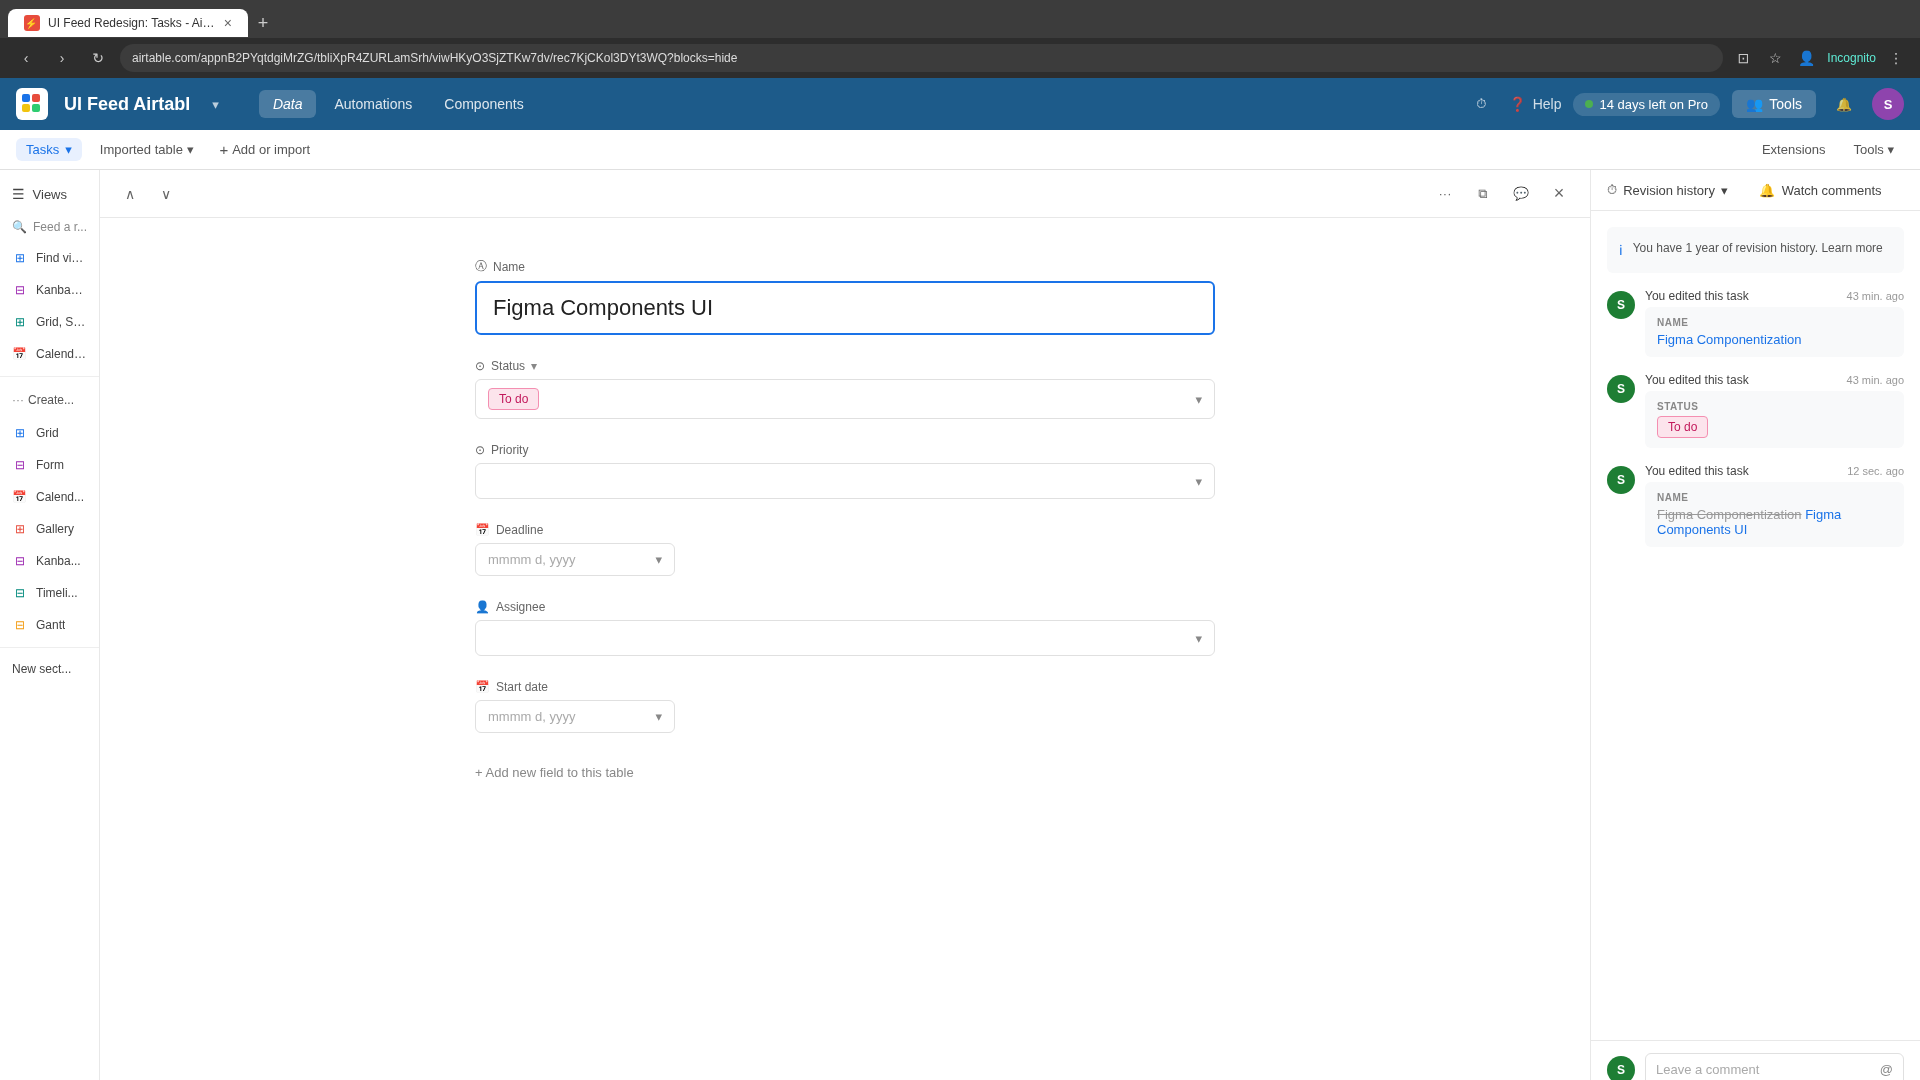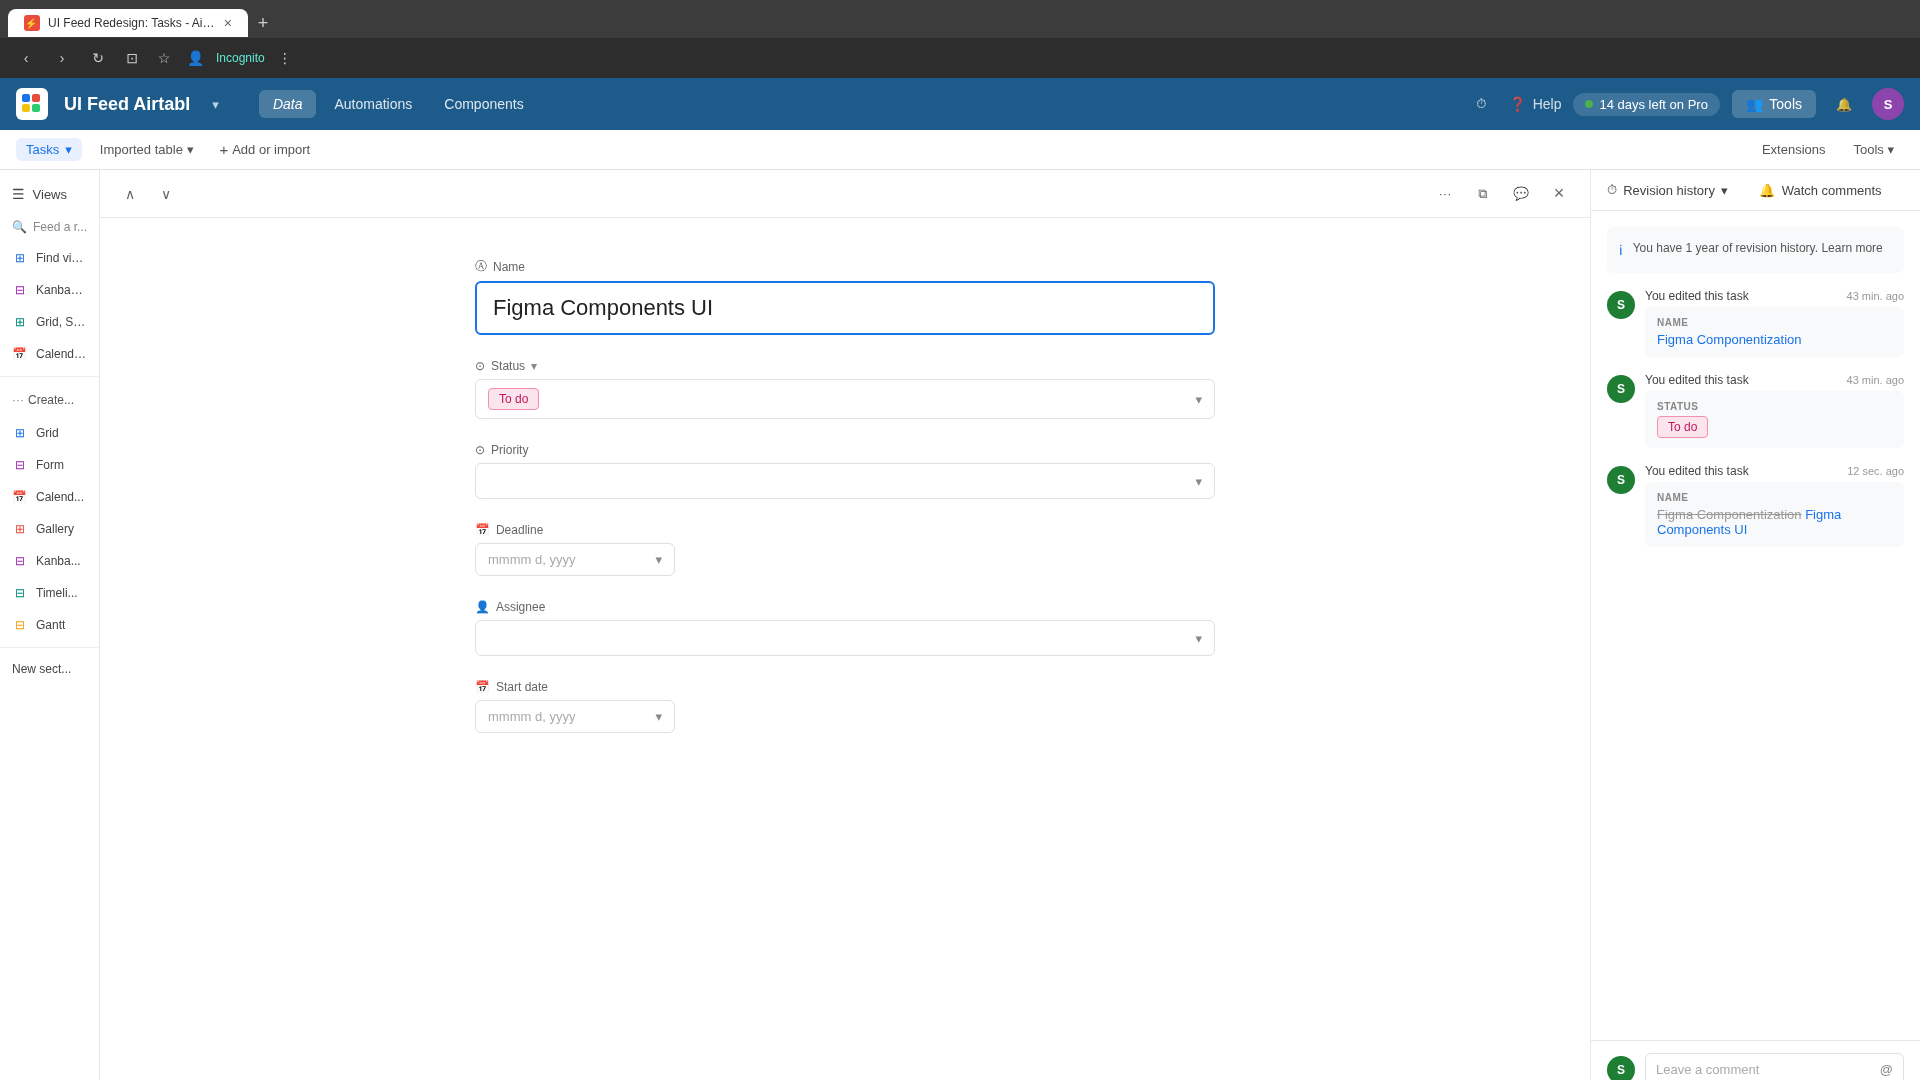--- a/index.html
+++ b/index.html
@@ -115,20 +115,23 @@
       <div class="tab-favicon"></div>
       <span class="tab-title">UI Feed Redesign: Tasks - Airtabl...</span>
       <span class="tab-close">×</span>
     </div>
     <div class="browser-tab-new">+</div>
   </div>
   <div class="browser-nav">
     <div class="nav-btn">‹</div>
     <div class="nav-btn">›</div>
     <div class="nav-btn">↻</div>
+    <div class="address-bar">
+      <span>airtable.com/appnB2PYqtdgiMrZG/tbliXpR4ZURLamSrh/viwHKyO3SjZTKw7dv/rec7KjCKol3DYt3WQ?blocks=hide</span>
+    </div>
     <div class="nav-right">
       <div class="nav-icon">⊡</div>
       <div class="nav-icon">☆</div>
       <div class="nav-icon">👤</div>
       <span style="color:#5eead4;font-size:12px;">Incognito</span>
       <div class="nav-icon">⋮</div>
     </div>
   </div>
 </div>
 
@@ -332,20 +335,23 @@
           <div class="field-label">
             <span>📅</span>
             <span>Start date</span>
           </div>
           <div class="date-field">
             <span class="date-placeholder">mmmm d, yyyy</span>
             <span style="color:#888;">▾</span>
           </div>
         </div>
 
+        <div class="add-field-btn">
+          <span>+ Add new field to this table</span>
+        </div>
 
       </div>
     </div>
   </div>
 
   <div class="right-panel">
     <div class="right-panel-header">
       <div class="revision-btn">
         <span>⏱</span>
         <span>Revision history</span>

